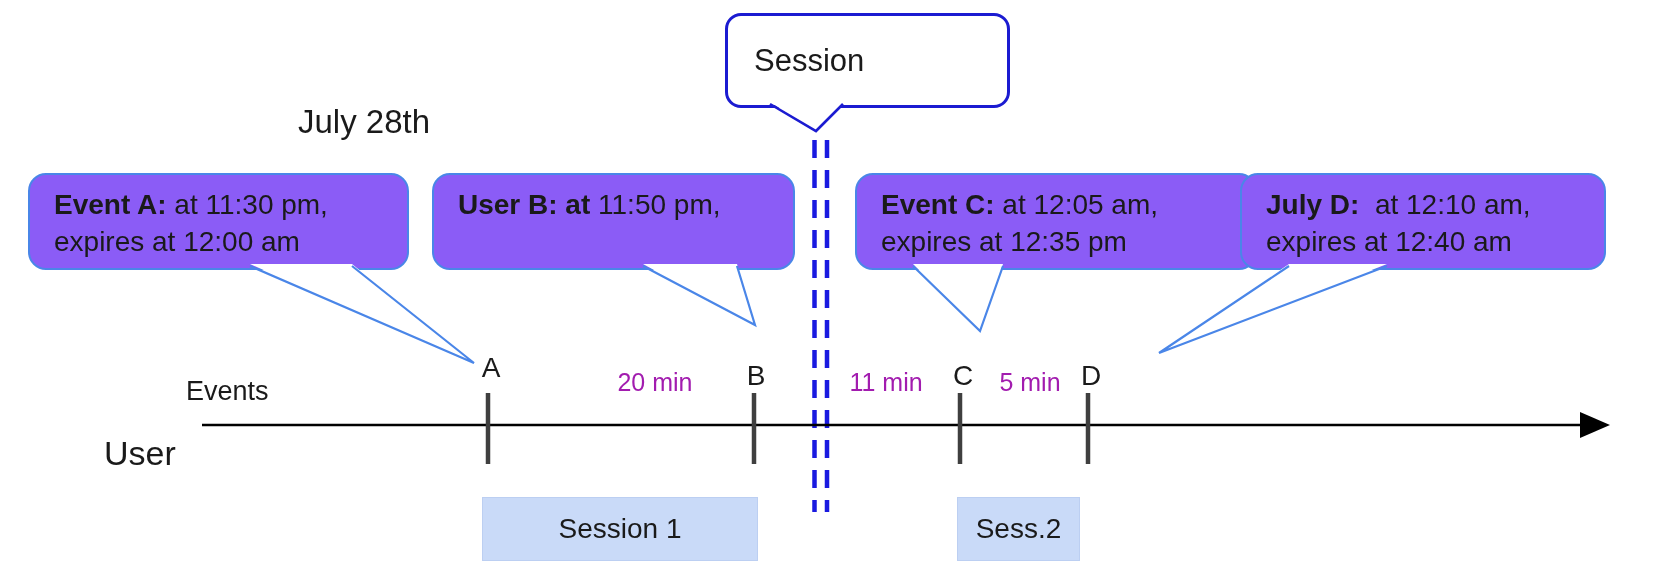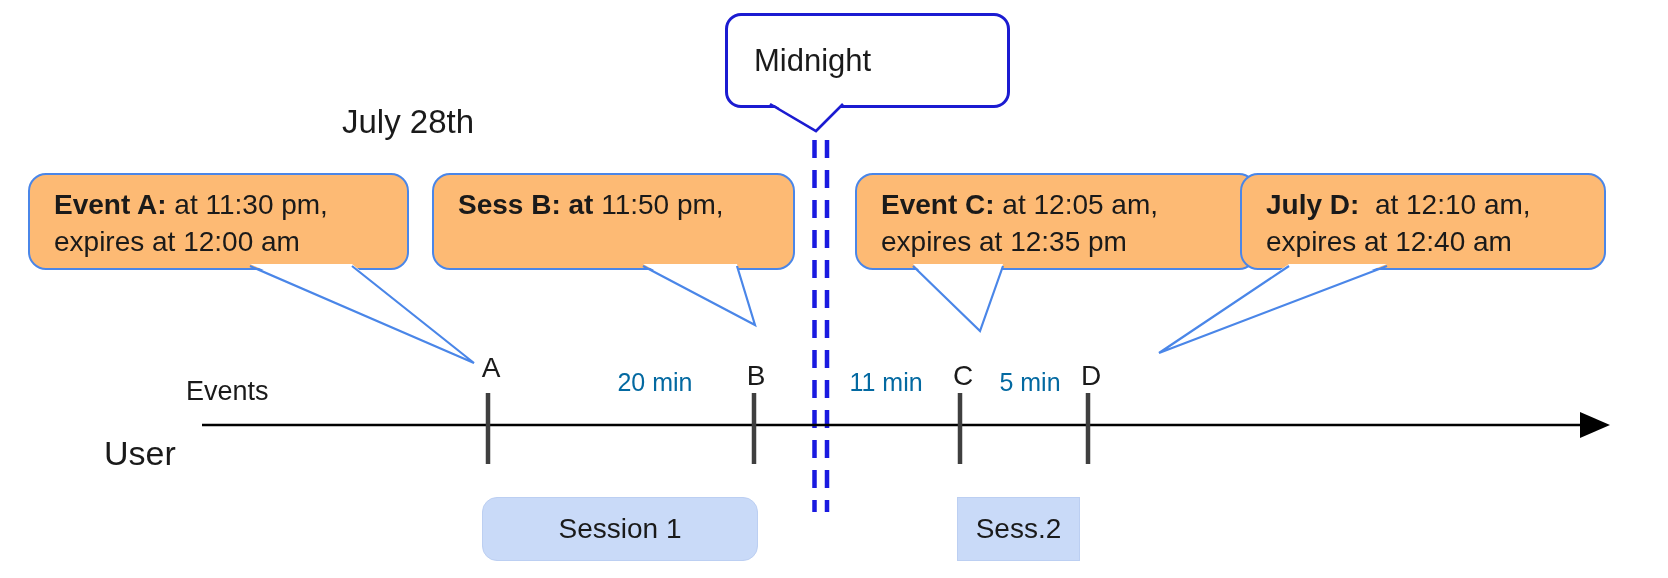--- a/index.html
+++ b/index.html
@@ -1,60 +1,60 @@
 <!DOCTYPE html>
 <html><head>
 <meta charset="utf-8">
 <style>
   html,body { margin:0; padding:0; background:#ffffff; }
   .canvas {
     position:relative; width:1668px; height:578px; background:#ffffff;
     font-family:"Liberation Sans", sans-serif; color:#1a1a1a; overflow:hidden;
   }
   .abs { position:absolute; }
-  .date-label { font-size:33px; text-align:center; width:220px; white-space:nowrap; }
+  .date-label { font-size:33px; width:220px; white-space:nowrap; }
   .midnight-bubble {
     position:absolute; left:725px; top:13px; width:285px; height:95px;
     border:3px solid #1b1bd1; border-radius:16px; background:#ffffff;
     box-sizing:border-box; display:flex; align-items:center;
     padding-left:26px; font-size:31px;
   }
   .callout {
     position:absolute; top:173px; height:97px; box-sizing:border-box;
-    border:2.5px solid #4a86e8; border-radius:18px; background:#fdba74;
+    border:2.5px solid #4a86e8; border-radius:18px; background:#8b5cf6;
     padding:11px 10px 0 24px; font-size:28px; line-height:37px; white-space:nowrap;
   }
   .callout b { font-weight:bold; }
   .axis-text { white-space:nowrap; }
   .tick-label { font-size:28px; text-align:center; width:40px; margin-left:-20px; }
-  .interval-label { font-size:25px; text-align:center; width:100px; margin-left:-50px; color:#0369a1; }
+  .interval-label { font-size:25px; text-align:center; width:100px; margin-left:-50px; color:#a21caf; }
   .session-box {
     position:absolute; top:497px; height:64px; box-sizing:border-box;
     background:#c9daf8; border:1px solid #bccff2;
     display:flex; align-items:center; justify-content:center; font-size:28px;
   }
   svg.overlay { position:absolute; left:0; top:0; pointer-events:none; }
 </style>
 </head>
 <body>
 
 <div class="canvas">
 
   <div class="abs date-label" style="left:298px; top:103px;">July 28th</div>
 
   <div class="midnight-bubble">
-    <span>Midnight</span>
+    <span>Session</span>
   </div>
 
   <div class="callout" style="left:28px; width:381px;">
     <div><b>Event A:</b><span> at 11:30 pm,</span></div>
     <div>expires at 12:00 am</div>
   </div>
   <div class="callout" style="left:432px; width:363px;">
-    <div><b>Sess B: at</b><span> 11:50 pm,</span></div>
+    <div><b>User B: at</b><span> 11:50 pm,</span></div>
   </div>
   <div class="callout" style="left:855px; width:402px;">
     <div><b>Event C:</b><span> at 12:05 am,</span></div>
     <div>expires at 12:35 pm</div>
   </div>
   <div class="callout" style="left:1240px; width:366px;">
     <div><b>July D:</b><span>&nbsp; at 12:10 am,</span></div>
     <div>expires at 12:40 am</div>
   </div>
 
@@ -63,21 +63,21 @@
 
   <div class="abs tick-label" style="left:491px; top:352px;">A</div>
   <div class="abs tick-label" style="left:756px; top:360px;">B</div>
   <div class="abs tick-label" style="left:963px; top:360px;">C</div>
   <div class="abs tick-label" style="left:1091px; top:360px;">D</div>
 
   <div class="abs interval-label" style="left:655px; top:368px;">20 min</div>
   <div class="abs interval-label" style="left:886px; top:368px;">11 min</div>
   <div class="abs interval-label" style="left:1030px; top:368px;">5 min</div>
 
-  <div class="session-box" style="left:482px; width:276px;border-radius:15px;">
+  <div class="session-box" style="left:482px; width:276px;">
     <span>Session 1</span>
   </div>
   <div class="session-box" style="left:957px; width:123px;">
     <span>Sess.2</span>
   </div>
 
   <svg class="overlay" width="1668" height="578" viewBox="0 0 1668 578">
 
     <g>
       <path d="M250,264 L352,264 L474,363 Z" fill="#ffffff" stroke="none"></path>

